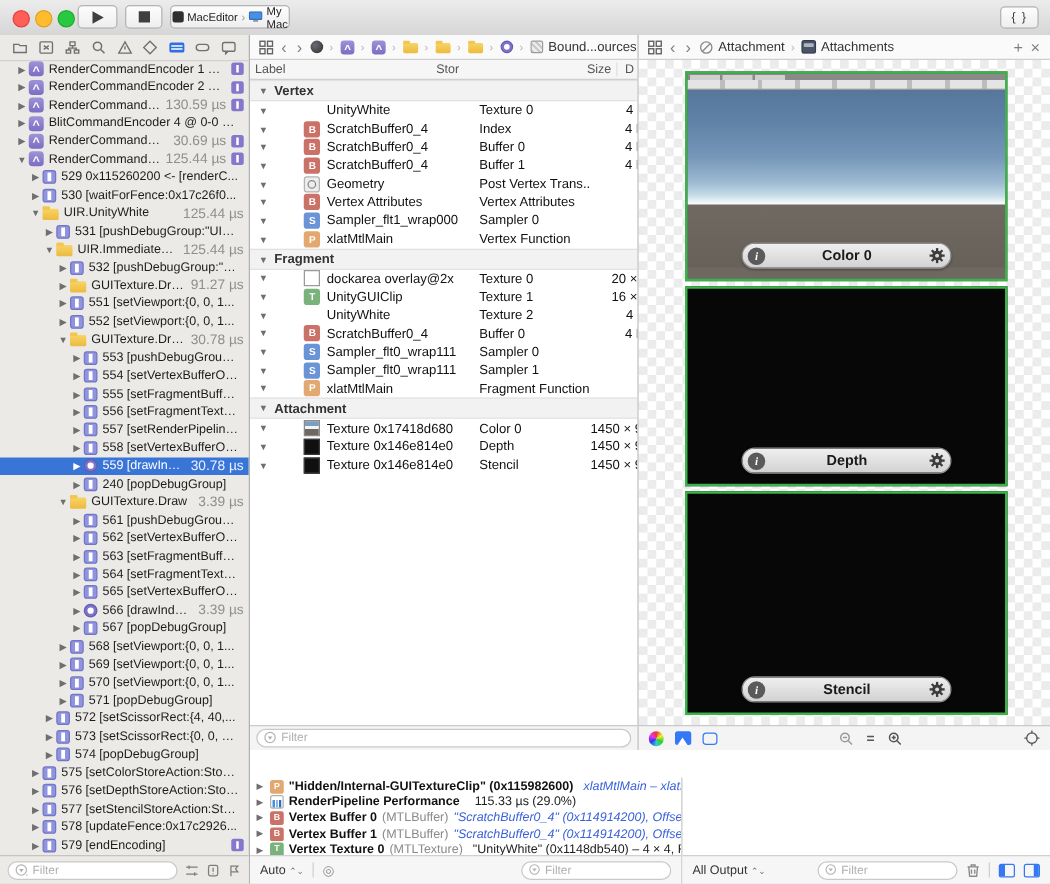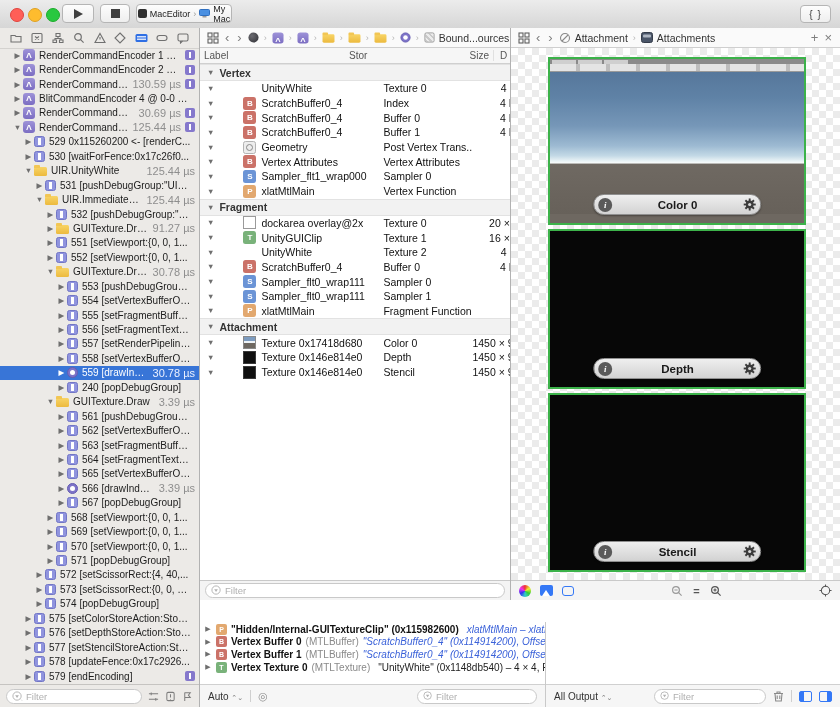--- a/index.html
+++ b/index.html
@@ -978,20 +978,28 @@
 
         <div class="vrow">
           <span class="vdisc">▶</span>
           <span class="vicon" data-vic="program"></span>
           <span class="vbold">"Hidden/Internal-GUITextureClip" (0x115982600)</span>
           <span class="vgray"></span>
           <span class="vlink">xlatMtlMain – xlatMtlMain</span>
           <span class="vtail"></span>
         </div>
 
+        <div class="vrow">
+          <span class="vdisc">▶</span>
+          <span class="vicon" data-vic="perf"></span>
+          <span class="vbold">RenderPipeline Performance</span>
+          <span class="vgray"></span>
+          <span class="vlink"></span>
+          <span class="vtail">115.33 µs (29.0%)</span>
+        </div>
 
         <div class="vrow">
           <span class="vdisc">▶</span>
           <span class="vicon" data-vic="buffer"></span>
           <span class="vbold">Vertex Buffer 0</span>
           <span class="vgray">(MTLBuffer)</span>
           <span class="vlink">"ScratchBuffer0_4" (0x114914200), Offset=0x0000...</span>
           <span class="vtail"></span>
         </div>
 

